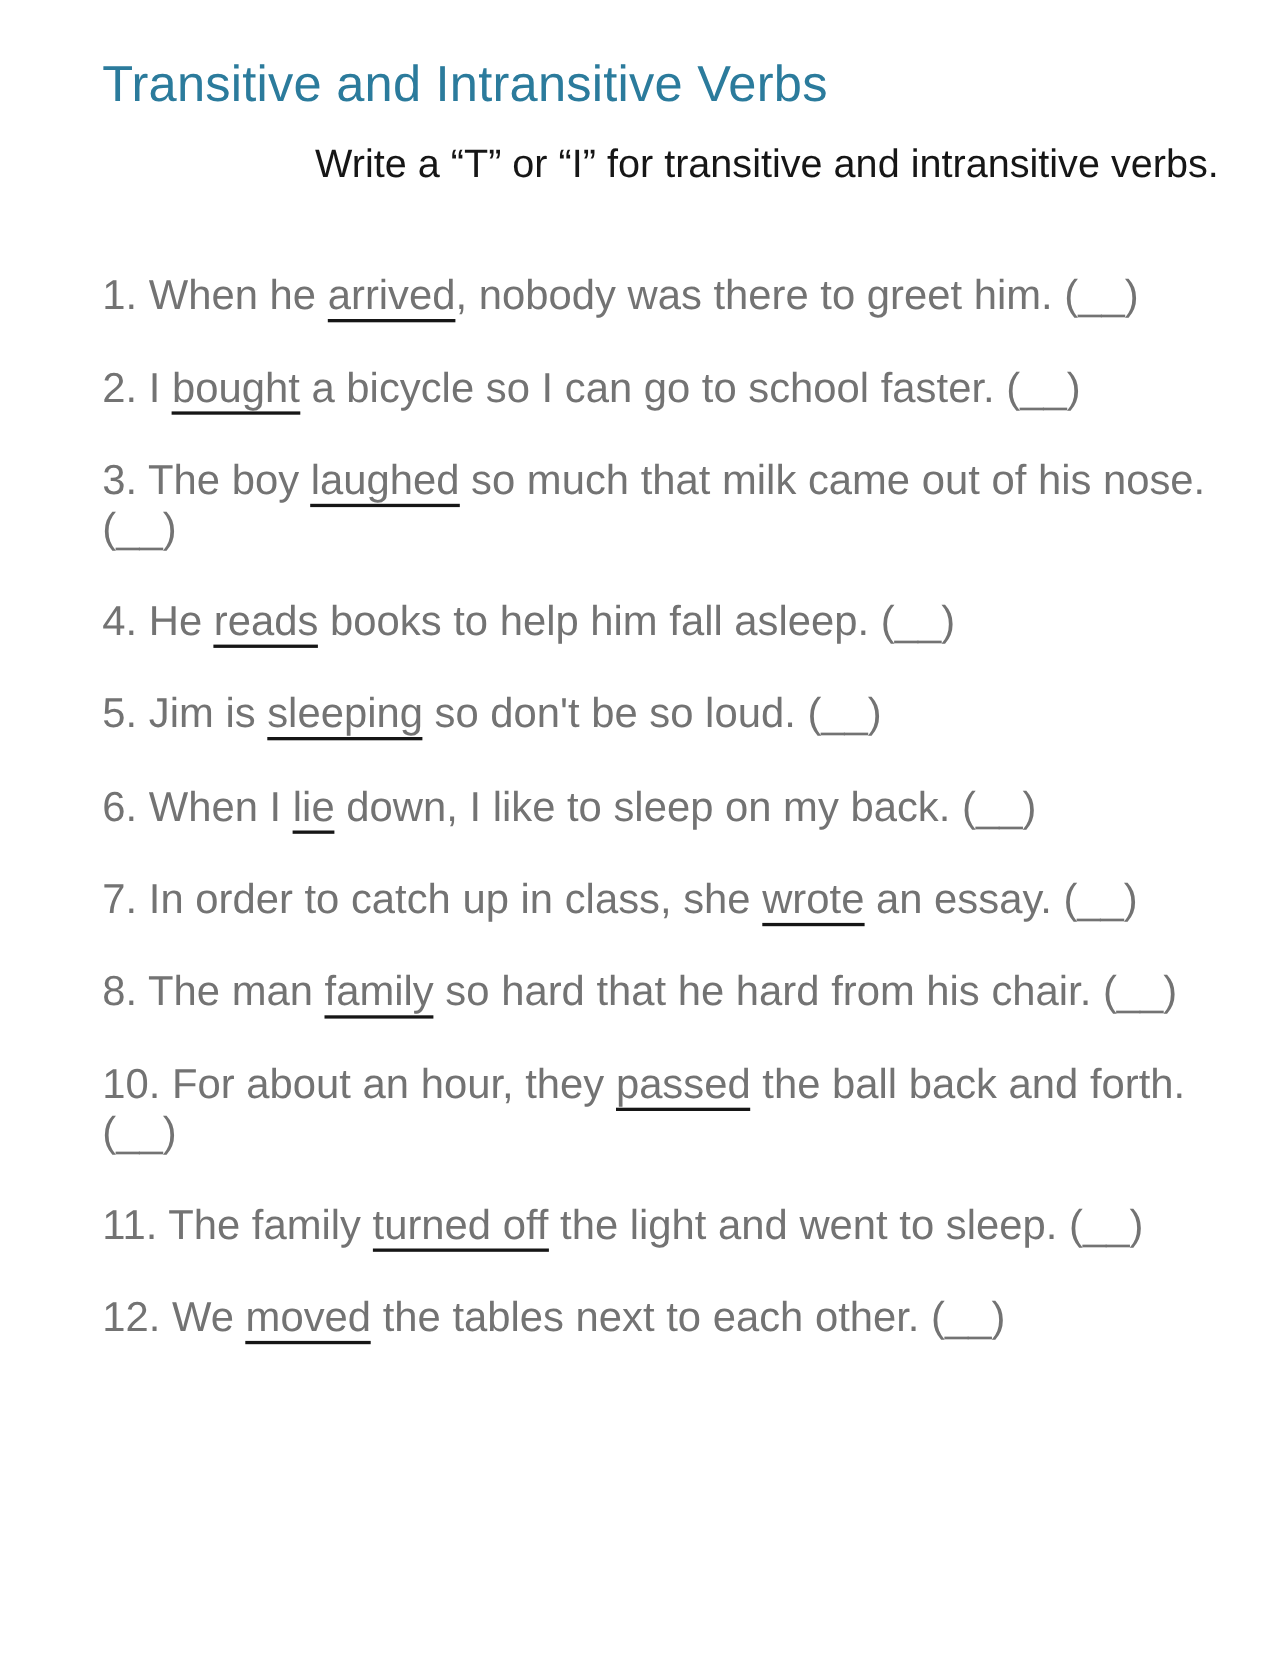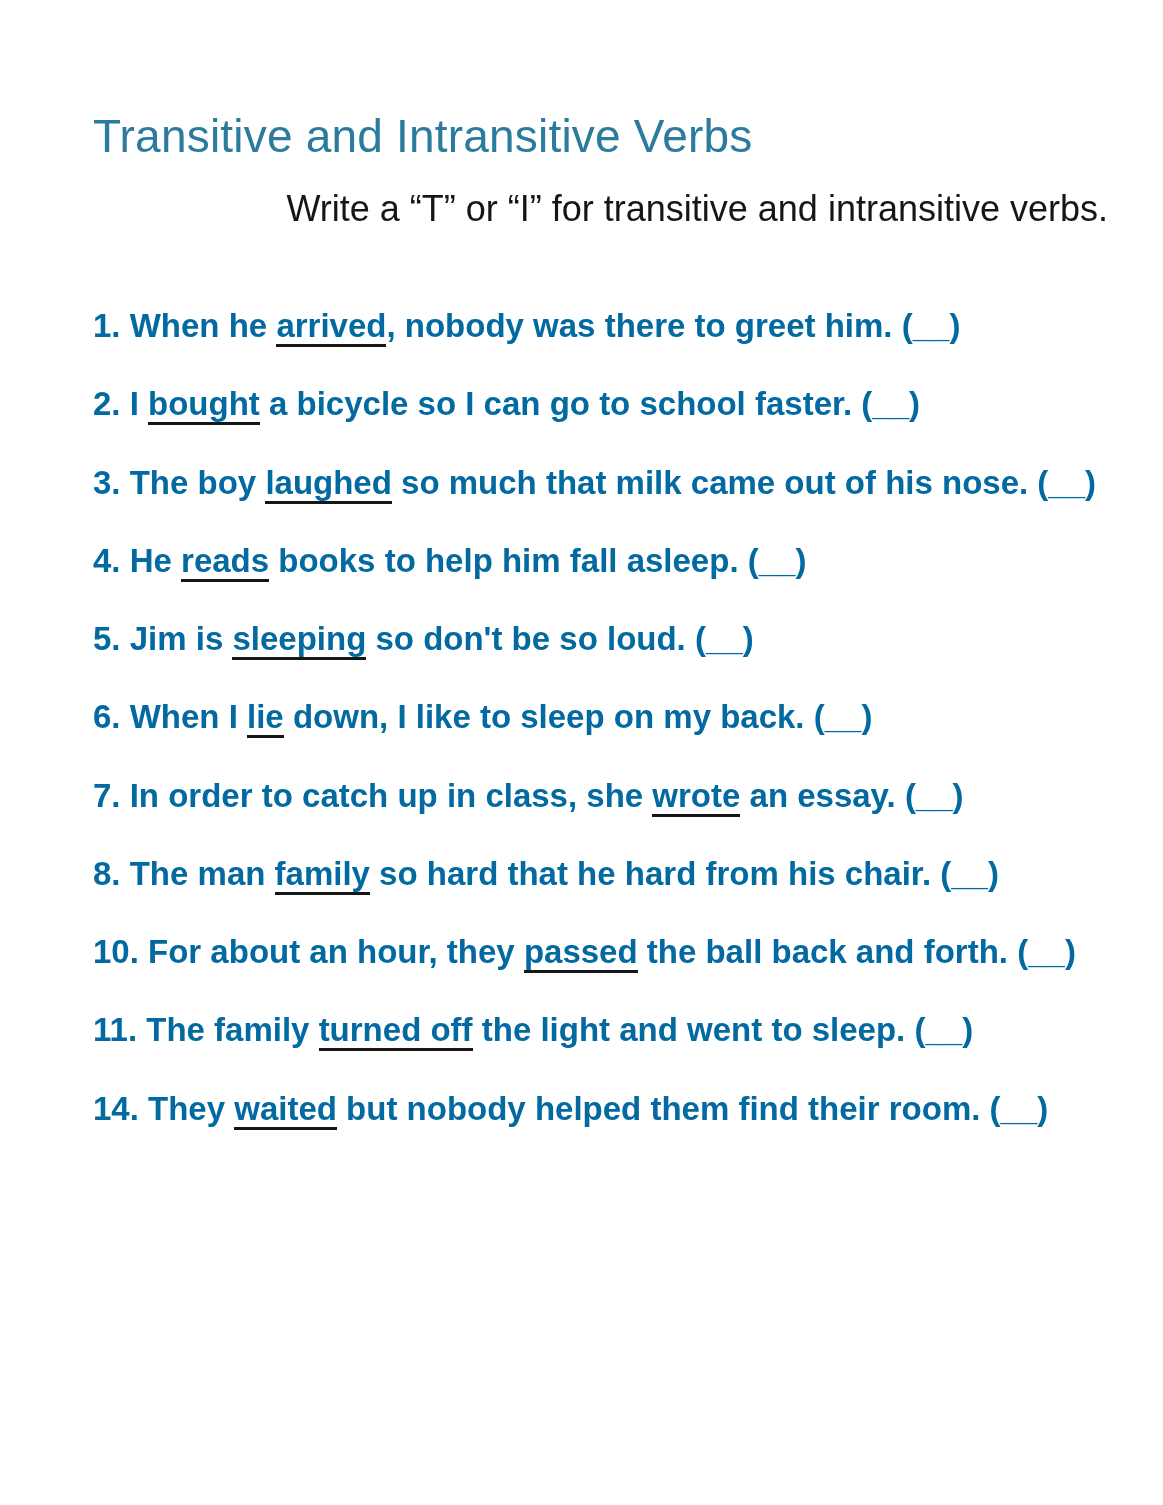--- a/index.html
+++ b/index.html
@@ -7,21 +7,21 @@
     padding: 0;
     background: #ffffff;
   }
   .page {
     position: relative;
     width: 1163px;
     height: 1505px;
     box-sizing: border-box;
     background: #ffffff;
     overflow: hidden;
-    padding: 112px 55px 0 93px;
+    padding: 52px 55px 0 93px;
     font-family: "Liberation Sans", sans-serif;
     color: #161616;
   }
   .title {
     margin: 0;
     font-size: 46px;
     font-weight: 400;
     line-height: 1.08;
     letter-spacing: 0.2px;
     color: #2b7b9c;
@@ -32,24 +32,24 @@
     font-weight: 400;
     line-height: 1.15;
     color: #161616;
     text-align: right;
   }
   .items {
     margin-top: 78px;
   }
   .item {
     margin: 0 0 40px 0;
-    font-size: 33px;
-    font-weight: 700;
+    font-size: 38px;
+    font-weight: 400;
     line-height: 1.16;
-    color: #0369a1;
+    color: #737373;
     white-space: normal;
   }
   .verb {
     border-bottom: 3px solid #161616;
   }
 </style>
 </head>
 <body>
 
 <div class="page">
@@ -60,15 +60,15 @@
     <p class="item"><span>1.</span><span> When he </span><span class="verb">arrived</span><span>, nobody was there to greet him. </span><span>(__)</span></p>
     <p class="item"><span>2.</span><span> I </span><span class="verb">bought</span><span> a bicycle so I can go to school faster. </span><span>(__)</span></p>
     <p class="item"><span>3.</span><span> The boy </span><span class="verb">laughed</span><span> so much that milk came out of his nose. </span><span>(__)</span></p>
     <p class="item"><span>4.</span><span> He </span><span class="verb">reads</span><span> books to help him fall asleep. </span><span>(__)</span></p>
     <p class="item"><span>5.</span><span> Jim is </span><span class="verb">sleeping</span><span> so don't be so loud. </span><span>(__)</span></p>
     <p class="item"><span>6.</span><span> When I </span><span class="verb">lie</span><span> down, I like to sleep on my back. </span><span>(__)</span></p>
     <p class="item"><span>7.</span><span> In order to catch up in class, she </span><span class="verb">wrote</span><span> an essay. </span><span>(__)</span></p>
     <p class="item"><span>8.</span><span> The man </span><span class="verb">family</span><span> so hard that he hard from his chair. </span><span>(__)</span></p>
     <p class="item"><span>10.</span><span> For about an hour, they </span><span class="verb">passed</span><span> the ball back and forth. </span><span>(__)</span></p>
     <p class="item"><span>11.</span><span> The family </span><span class="verb">turned off</span><span> the light and went to sleep. </span><span>(__)</span></p>
-    <p class="item"><span>14.</span><span> They </span><span class="verb">waited</span><span> but nobody helped them find their room. </span><span>(__)</span></p>
+    <p class="item"><span>12.</span><span> We </span><span class="verb">moved</span><span> the tables next to each other. </span><span>(__)</span></p>
   </div>
 </div>
 
 </body></html>

